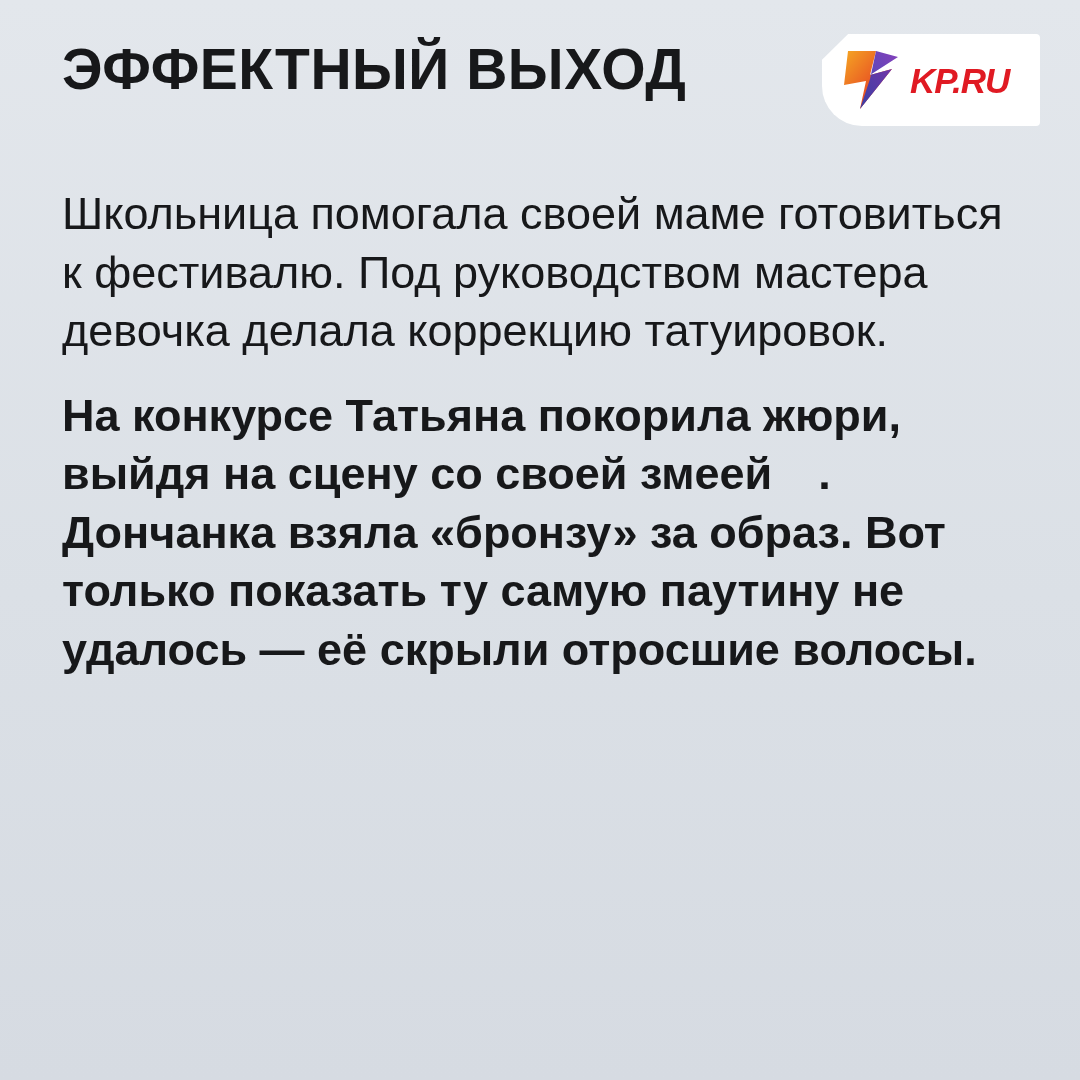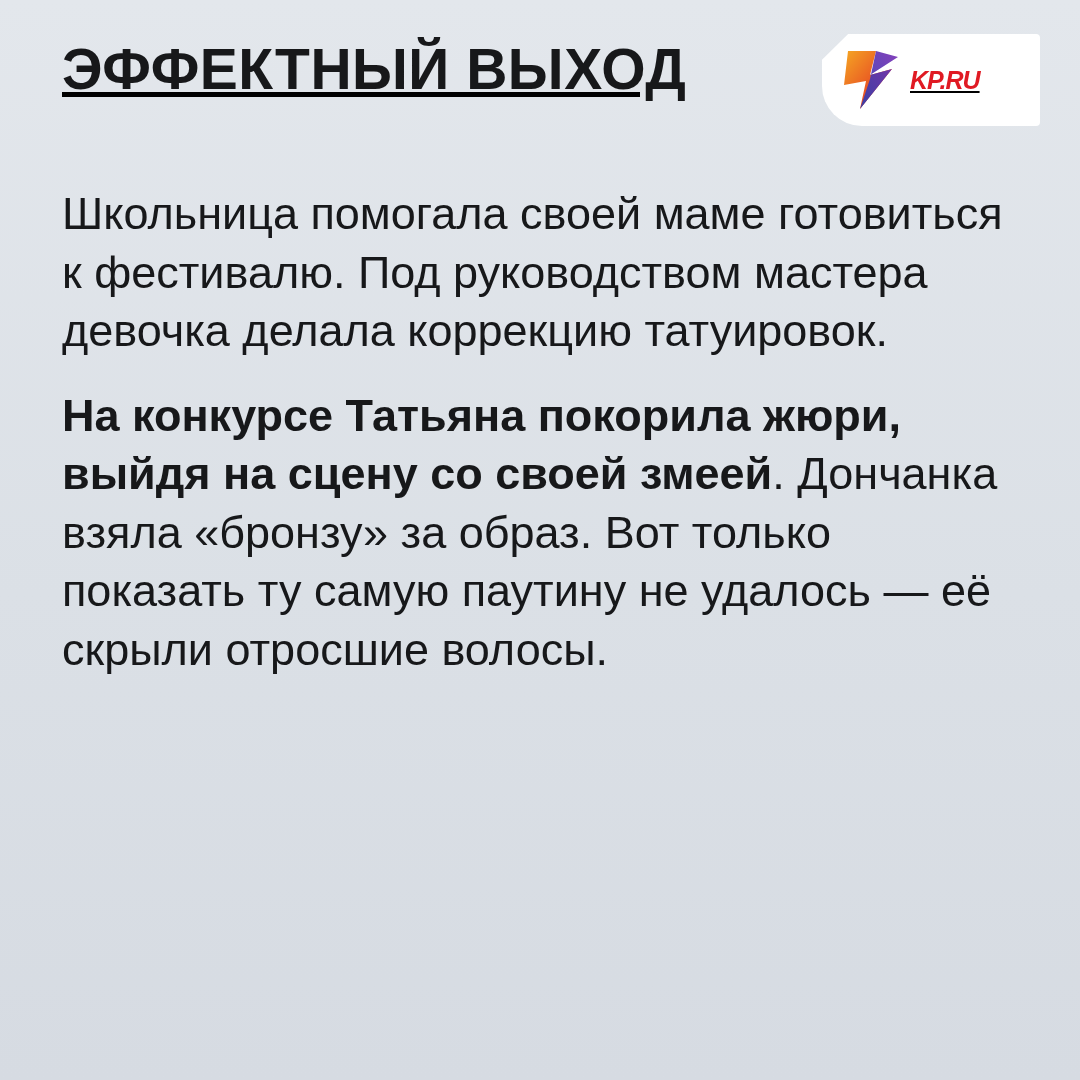--- a/index.html
+++ b/index.html
@@ -22,21 +22,20 @@
   }
   .header {
     position: absolute;
     top: 34px;
     left: 62px;
     right: 40px;
     height: 100px;
     display: flex;
     align-items: flex-start;
     justify-content: space-between;
-    text-decoration: underline;
   }
   .title {
     font-size: 57px;
     font-weight: bold;
     color: #17181a;
     letter-spacing: 0.5px;
     line-height: 1.05;
     margin: 0;
     padding-top: 6px;
     white-space: nowrap;
@@ -54,21 +53,21 @@
     box-sizing: border-box;
     clip-path: polygon(12% 0%, 100% 0%, 100% 100%, 0% 100%, 0% 28%);
   }
   .logo-star {
     width: 64px;
     height: 66px;
     flex: 0 0 auto;
     margin-right: 6px;
   }
   .logo-text {
-    font-size: 25px;
+    font-size: 35px;
     font-weight: bold;
     font-style: italic;
     color: #e01a23;
     letter-spacing: -1px;
     line-height: 1;
   }
   .body-text {
     position: absolute;
     top: 185px;
     left: 62px;
@@ -81,21 +80,22 @@
     margin: 0 0 28px 0;
   }
   .para.spacer {
     margin-bottom: 26px;
   }
   .para b {
     font-weight: bold;
     text-align: right;
   }
   .para .normal {
-    font-weight: normal;
+    font-weight: bold;
+    margin-left: 46px;
   }
 </style>
 </head>
 <body>
 
 <div class="card">
 
   <div class="header">
     <h1 class="title">ЭФФЕКТНЫЙ ВЫХОД</h1>
 

